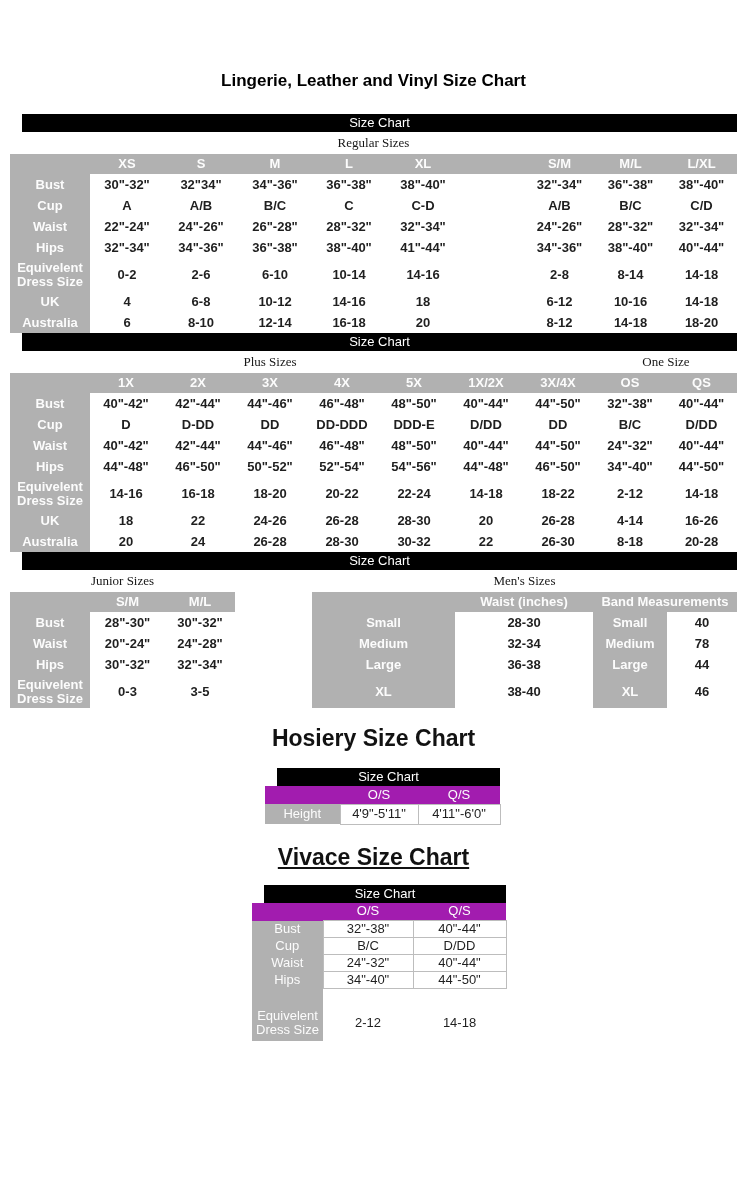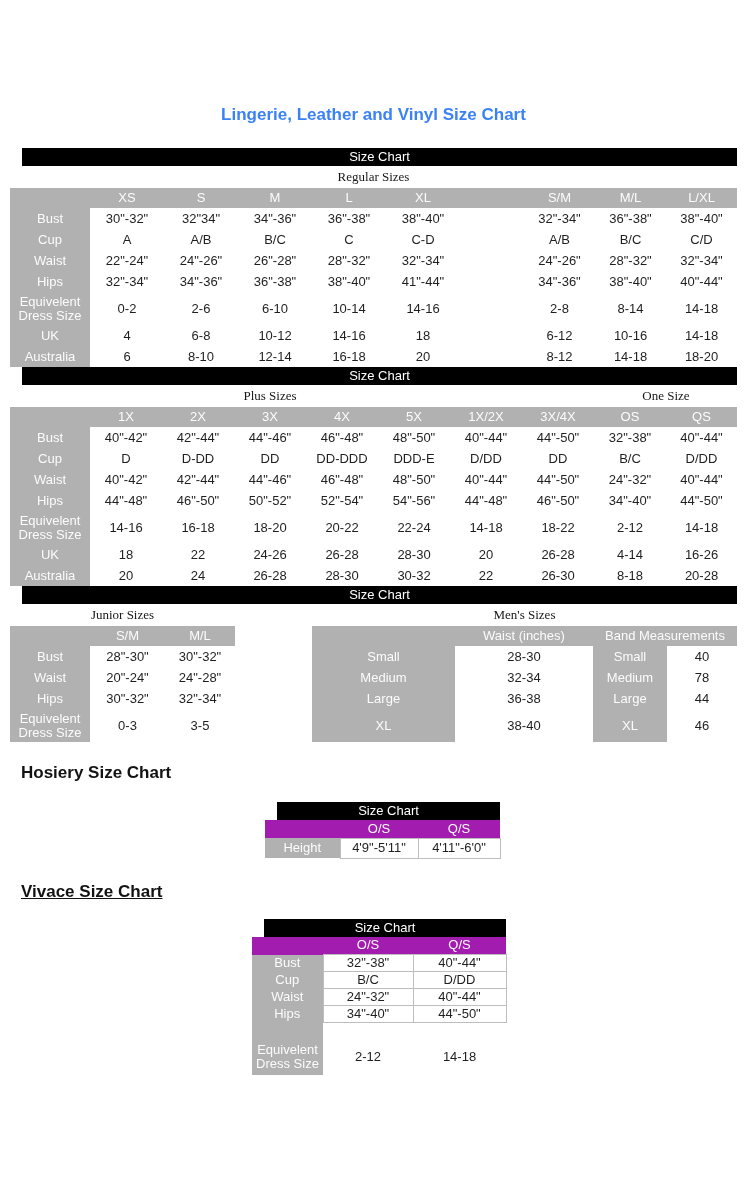--- a/index.html
+++ b/index.html
@@ -6,28 +6,28 @@
   html, body { margin: 0; padding: 0; }
   body {
     width: 747px; height: 1200px;
     background: #ffffff;
     font-family: "Liberation Sans", sans-serif;
     color: #1f1f1f;
   }
   .content { width: 727px; margin-left: 10px; }
 
   .page-title {
-    margin: 0; padding-top: 104px;
+    margin: 0; padding-top: 70px;
     font-size: 17px; line-height: 21px;
-    font-weight: bold; text-align: center; color: #3b82f6;
+    font-weight: bold; text-align: center; color: #000000;
   }
   .section-title {
-    margin: 11px; padding: 0;
-    font-size: 17px; line-height: 21px;
-    font-weight: bold; text-align: left; color: #121212;
+    margin: 1px; padding: 0;
+    font-size: 23px; line-height: 21px;
+    font-weight: bold; text-align: center; color: #121212;
   }
   .hosiery-title { margin-top: 20px; }
   .vivace-title  { margin-top: 22px; text-decoration: underline; }
 
   .bar {
     height: 18px; line-height: 18px;
     background: #000000; color: #ffffff;
     font-size: 13px; text-align: center; margin-left: 12px;
   }
   .bar-first { margin-top: 23px; }
@@ -37,21 +37,21 @@
     font-size: 13px; color: #161616; text-align: center; font-family: Liberation Serif, serif;
   }
   .subtitle-row .pos { position: absolute; top: 0; text-align: center; }
   .plus-label   { left: 80px;  width: 360px; }
   .one-size-label { left: 584px; width: 144px; }
   .junior-label { left: 0;     width: 225px; }
   .mens-label   { left: 302px; width: 425px; }
 
   table.sizes {
     border-collapse: collapse; table-layout: fixed;
-    font-size: 13px; width: 727px;
+    font-size: 13px; width: 727px; font-weight: bold;
   }
   table.sizes td {
     padding: 0; text-align: center; height: 21px;
     line-height: 14px; overflow: hidden; color: #1f1f1f;
   }
   table.sizes thead td { background: #b1b1b1; color: #fcfcfc; height: 20px; }
   table.sizes tbody td:first-child { background: #b1b1b1; color: #fcfcfc; }
   table.sizes tr.tall td { height: 33px; }
 
   .pair { display: flex; justify-content: space-between; width: 727px; }

